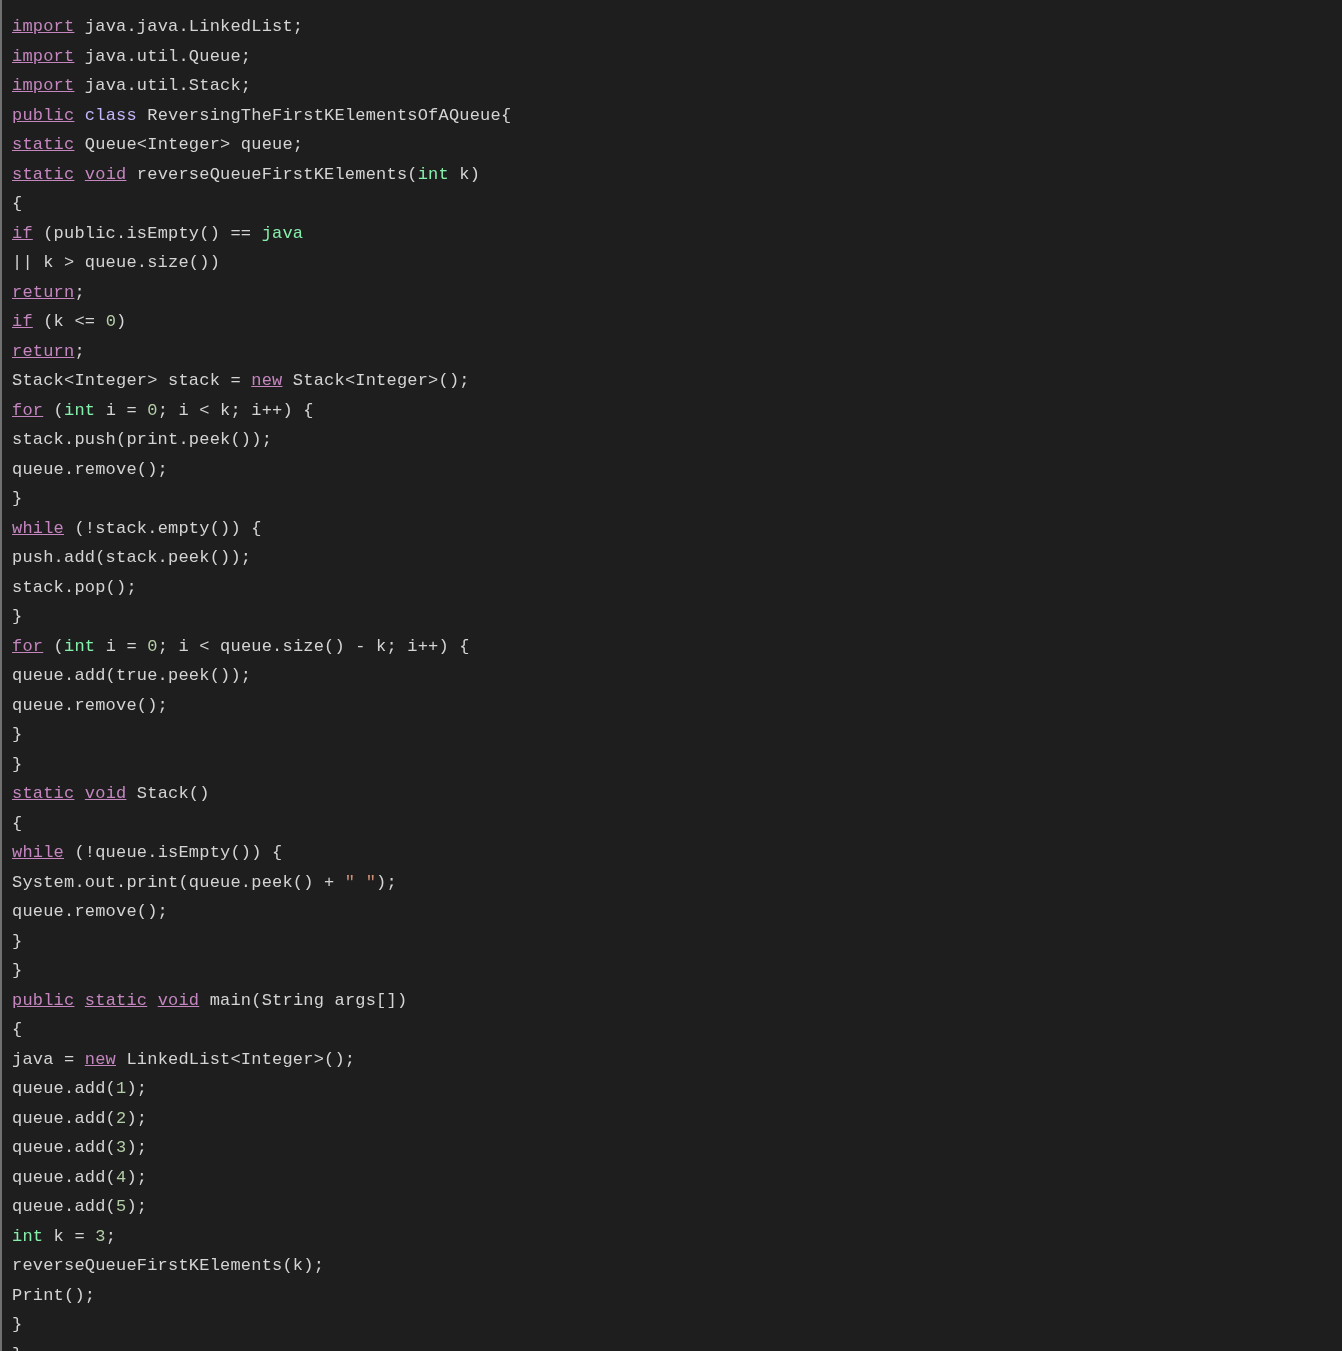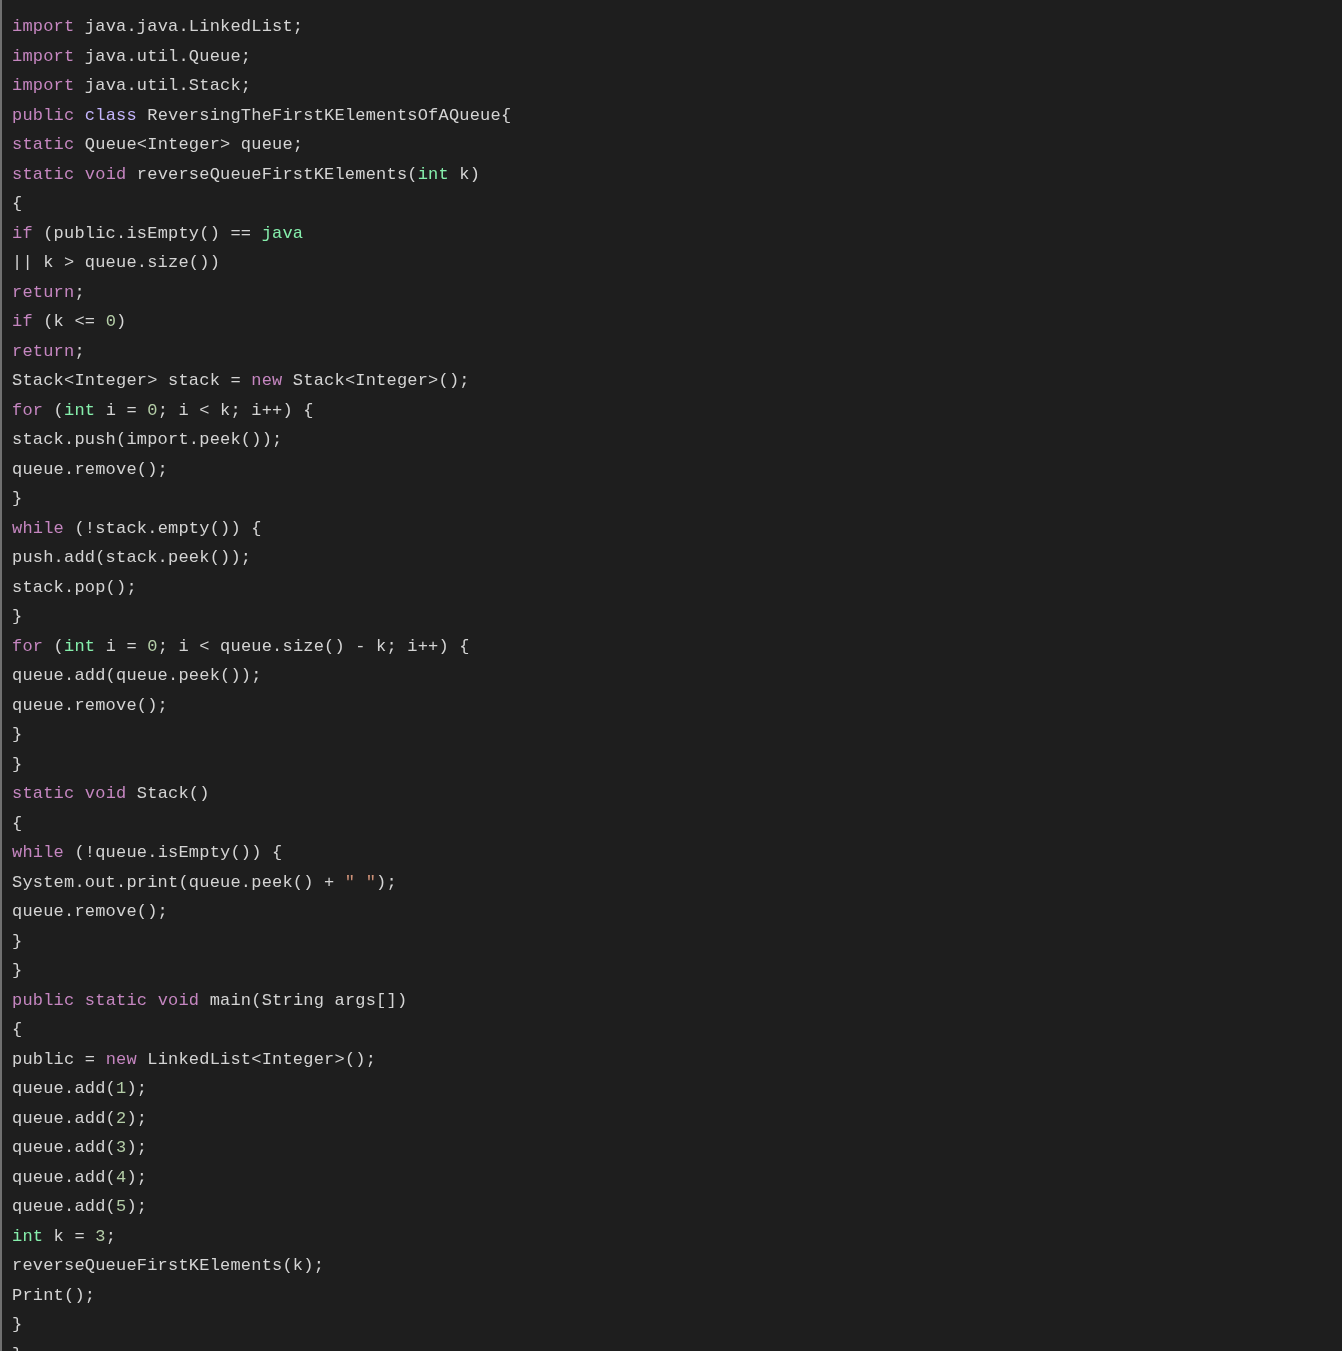--- a/index.html
+++ b/index.html
@@ -17,21 +17,21 @@
   pre.code {
     margin: 0;
     padding: 12px 10px 10px 10px;
     font-family: Consolas, "Courier New", monospace;
     font-size: 17px;
     line-height: 29.5px;
     color: #d4d4d4;
     white-space: pre;
     letter-spacing: 0.2px;
   }
-  .tok-keyword   { color: #c586c0; }      
+  .tok-keyword   { color: #c586c0; text-decoration: underline; }      
   .tok-class     { color: #c4b5fd; }      
   .tok-type      { color: #86efac; }      
   .tok-string    { color: #ce9178; }
   .tok-number    { color: #b5cea8; }
   .tok-default   { color: #d4d4d4; }
 </style>
 </head>
 <body>
 
 <pre class="code" id="code-block"><span><span class="tok-keyword">import</span><span class="tok-default"> java.java.LinkedList;</span></span>
@@ -41,42 +41,42 @@
 <span><span class="tok-keyword">static</span><span class="tok-default"> Queue&lt;Integer&gt; queue;</span></span>
 <span><span class="tok-keyword">static</span><span class="tok-default"> </span><span class="tok-keyword">void</span><span class="tok-default"> reverseQueueFirstKElements(</span><span class="tok-type">int</span><span class="tok-default"> k)</span></span>
 <span><span class="tok-default">{</span></span>
 <span><span class="tok-keyword">if</span><span class="tok-default"> (public.isEmpty() == </span><span class="tok-type">java</span></span>
 <span><span class="tok-default">|| k &gt; queue.size())</span></span>
 <span><span class="tok-keyword">return</span><span class="tok-default">;</span></span>
 <span><span class="tok-keyword">if</span><span class="tok-default"> (k &lt;= </span><span class="tok-number">0</span><span class="tok-default">)</span></span>
 <span><span class="tok-keyword">return</span><span class="tok-default">;</span></span>
 <span><span class="tok-default">Stack&lt;Integer&gt; stack = </span><span class="tok-keyword">new</span><span class="tok-default"> Stack&lt;Integer&gt;();</span></span>
 <span><span class="tok-keyword">for</span><span class="tok-default"> (</span><span class="tok-type">int</span><span class="tok-default"> i = </span><span class="tok-number">0</span><span class="tok-default">; i &lt; k; i++) {</span></span>
-<span><span class="tok-default">stack.push(import.peek());</span></span>
+<span><span class="tok-default">stack.push(print.peek());</span></span>
 <span><span class="tok-default">queue.remove();</span></span>
 <span><span class="tok-default">}</span></span>
 <span><span class="tok-keyword">while</span><span class="tok-default"> (!stack.empty()) {</span></span>
 <span><span class="tok-default">push.add(stack.peek());</span></span>
 <span><span class="tok-default">stack.pop();</span></span>
 <span><span class="tok-default">}</span></span>
 <span><span class="tok-keyword">for</span><span class="tok-default"> (</span><span class="tok-type">int</span><span class="tok-default"> i = </span><span class="tok-number">0</span><span class="tok-default">; i &lt; queue.size() - k; i++) {</span></span>
-<span><span class="tok-default">queue.add(queue.peek());</span></span>
+<span><span class="tok-default">queue.add(true.peek());</span></span>
 <span><span class="tok-default">queue.remove();</span></span>
 <span><span class="tok-default">}</span></span>
 <span><span class="tok-default">}</span></span>
 <span><span class="tok-keyword">static</span><span class="tok-default"> </span><span class="tok-keyword">void</span><span class="tok-default"> Stack()</span></span>
 <span><span class="tok-default">{</span></span>
 <span><span class="tok-keyword">while</span><span class="tok-default"> (!queue.isEmpty()) {</span></span>
 <span><span class="tok-default">System.out.print(queue.peek() + </span><span class="tok-string">" "</span><span class="tok-default">);</span></span>
 <span><span class="tok-default">queue.remove();</span></span>
 <span><span class="tok-default">}</span></span>
 <span><span class="tok-default">}</span></span>
 <span><span class="tok-keyword">public</span><span class="tok-default"> </span><span class="tok-keyword">static</span><span class="tok-default"> </span><span class="tok-keyword">void</span><span class="tok-default"> main(String args[])</span></span>
 <span><span class="tok-default">{</span></span>
-<span><span class="tok-default">public = </span><span class="tok-keyword">new</span><span class="tok-default"> LinkedList&lt;Integer&gt;();</span></span>
+<span><span class="tok-default">java = </span><span class="tok-keyword">new</span><span class="tok-default"> LinkedList&lt;Integer&gt;();</span></span>
 <span><span class="tok-default">queue.add(</span><span class="tok-number">1</span><span class="tok-default">);</span></span>
 <span><span class="tok-default">queue.add(</span><span class="tok-number">2</span><span class="tok-default">);</span></span>
 <span><span class="tok-default">queue.add(</span><span class="tok-number">3</span><span class="tok-default">);</span></span>
 <span><span class="tok-default">queue.add(</span><span class="tok-number">4</span><span class="tok-default">);</span></span>
 <span><span class="tok-default">queue.add(</span><span class="tok-number">5</span><span class="tok-default">);</span></span>
 <span><span class="tok-type">int</span><span class="tok-default"> k = </span><span class="tok-number">3</span><span class="tok-default">;</span></span>
 <span><span class="tok-default">reverseQueueFirstKElements(k);</span></span>
 <span><span class="tok-default">Print();</span></span>
 <span><span class="tok-default">}</span></span>
 <span><span class="tok-default">}</span></span>

